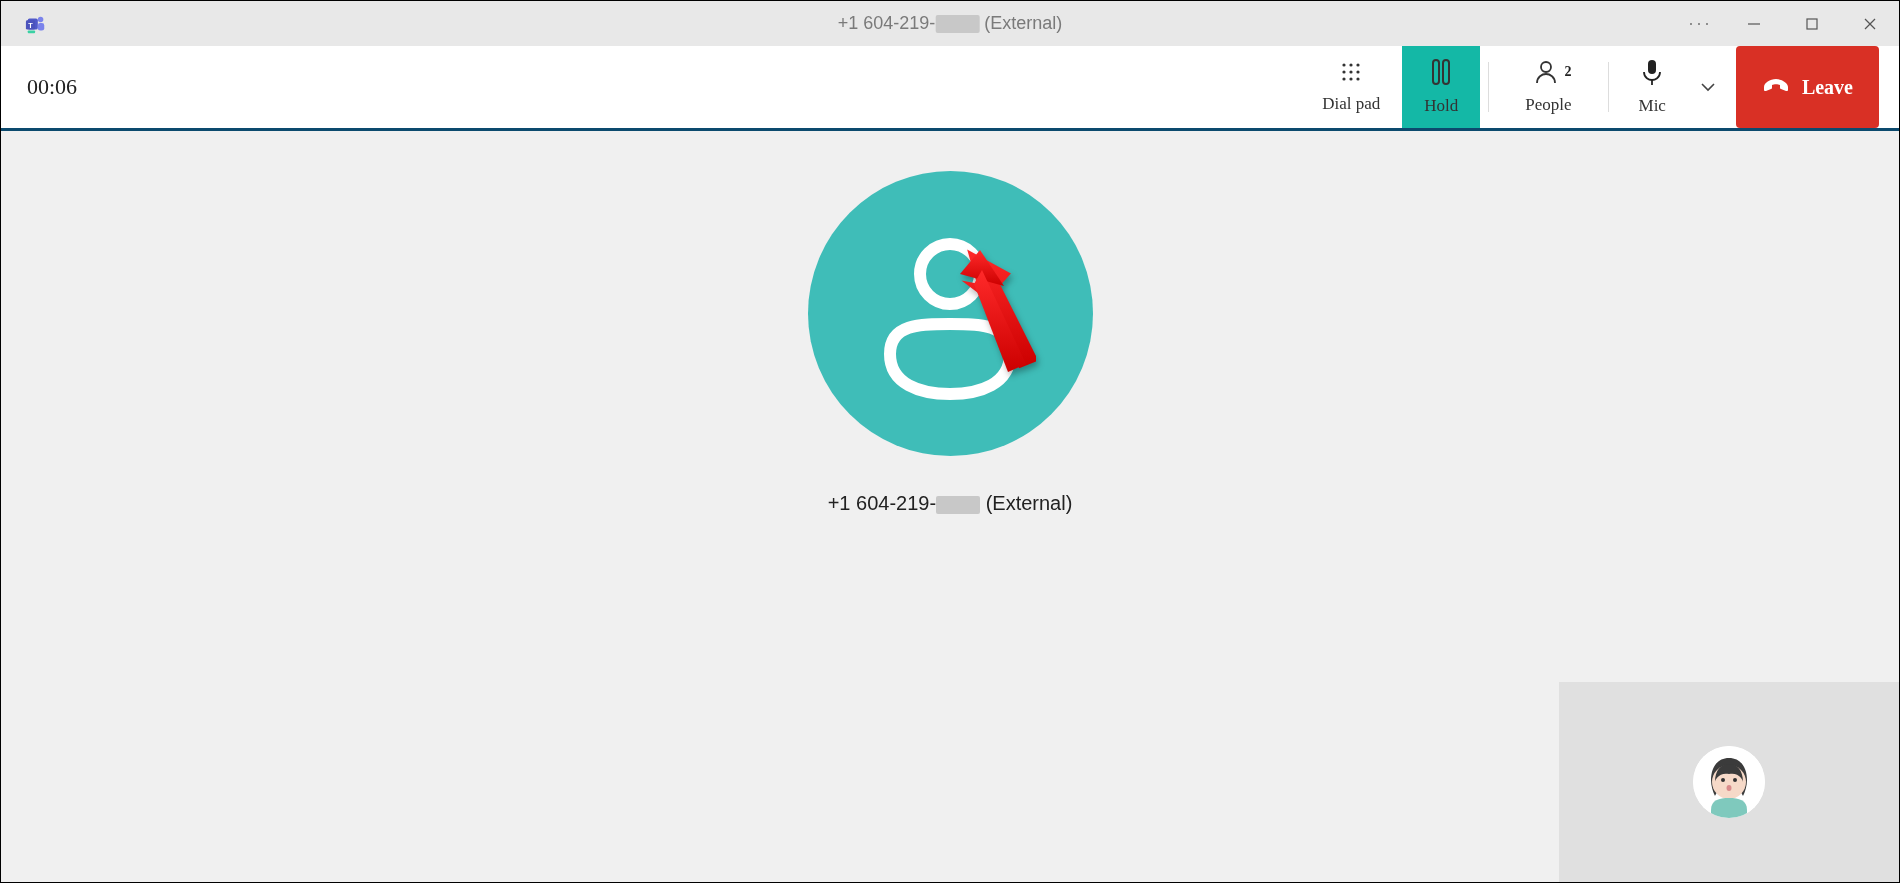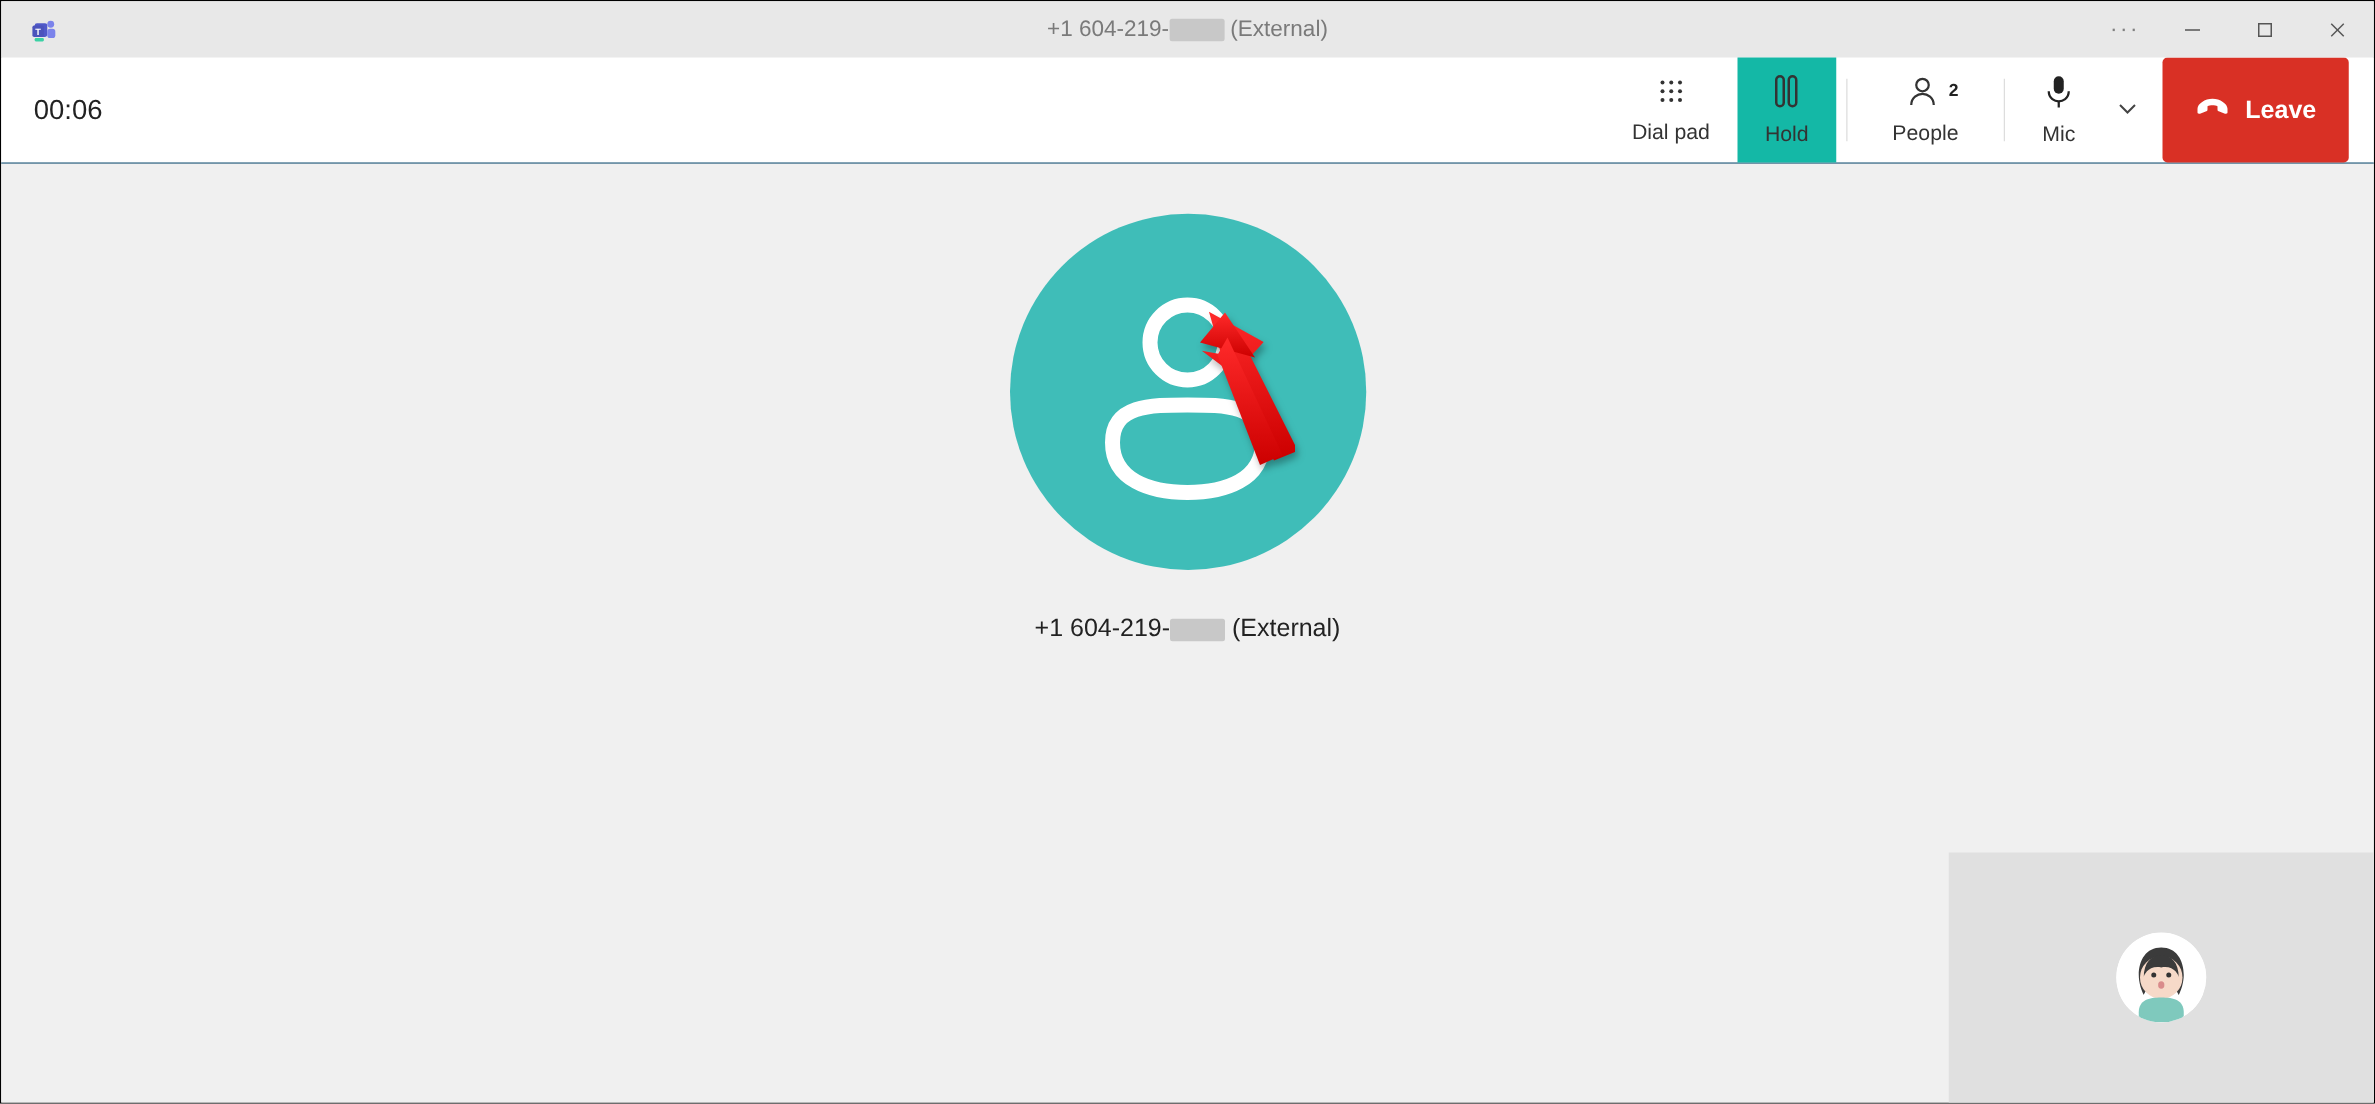--- a/index.html
+++ b/index.html
@@ -69,23 +69,24 @@
   display: flex;
   align-items: center;
   justify-content: center;
   cursor: pointer;
   color: #555;
 }
 .win-btn svg { display: block; }
 .toolbar {
   height: 85px;
   background: #fff;
-  border-bottom: 1px solid #0c4a6e;
-  display: flex;
-  align-items: center;
+  border-bottom: 3px solid #0c4a6e;
+  display: flex;
+  align-items: center;
+  font-family: Liberation Serif, serif;
 }
 .timer {
   margin-left: 26px;
   font-size: 22px;
   color: #222;
 }
 .spacer { flex: 1; }
 .tb-group {
   display: flex;
   align-items: stretch;

